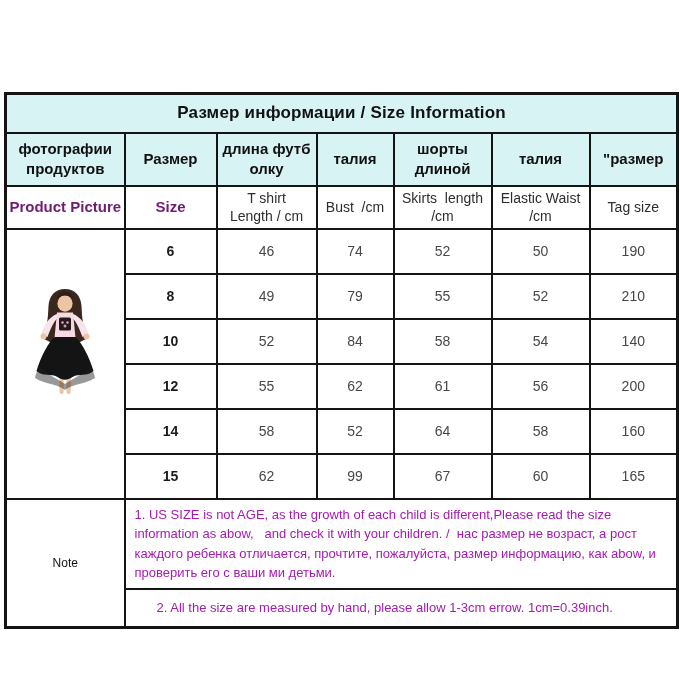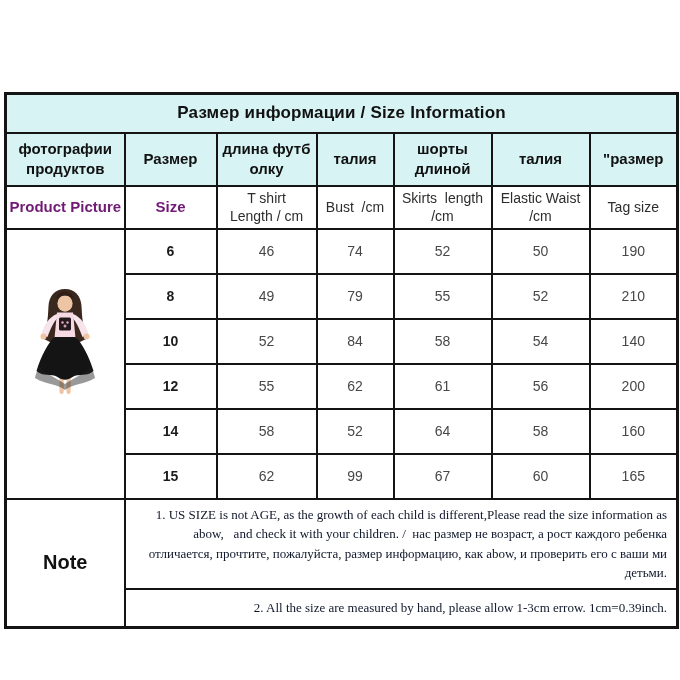--- a/index.html
+++ b/index.html
@@ -27,24 +27,24 @@
   .row-hdr-ru td{height:53px;}
   .row-hdr-en td{height:43px;}
   .hdr-ru{font-size:15px;font-weight:bold;white-space:pre-wrap;line-height:1.35;}
   .hdr-en{font-size:14px;color:#2d2d2d;white-space:pre-wrap;line-height:1.3;}
   .hdr-en.strong{font-weight:bold;font-size:15px;color:#701a75;}
   .row-data td{height:45px;}
   .size-val{font-weight:bold;font-size:14px;color:#1b1b1b;}
   .num-val{font-size:14px;color:#474747;}
   .pic-cell{vertical-align:middle;}
   .pic-cell svg{display:block;margin:0 auto 44px auto;}
-  .note-label-cell{font-weight:bold;font-size:20px;color:#111;}
+  .note-label-cell{font-weight:normal;font-size:12px;color:#111;}
   .note-text{
-    text-align:right;font-size:13px;color:#0f172a;
-    padding:5px 9px;line-height:1.5;white-space:pre-wrap;font-family:Liberation Serif, serif;
+    text-align:left;font-size:13px;color:#a21caf;
+    padding:5px 9px;line-height:1.5;white-space:pre-wrap;
   }
   .note-row1 td{height:78px;}
   .note-row2 td{height:39px;padding-left:31px;}
 </style>
 </head>
 <body>
 
 <table class="size-table">
   <colgroup>
     <col style="width:119px">

